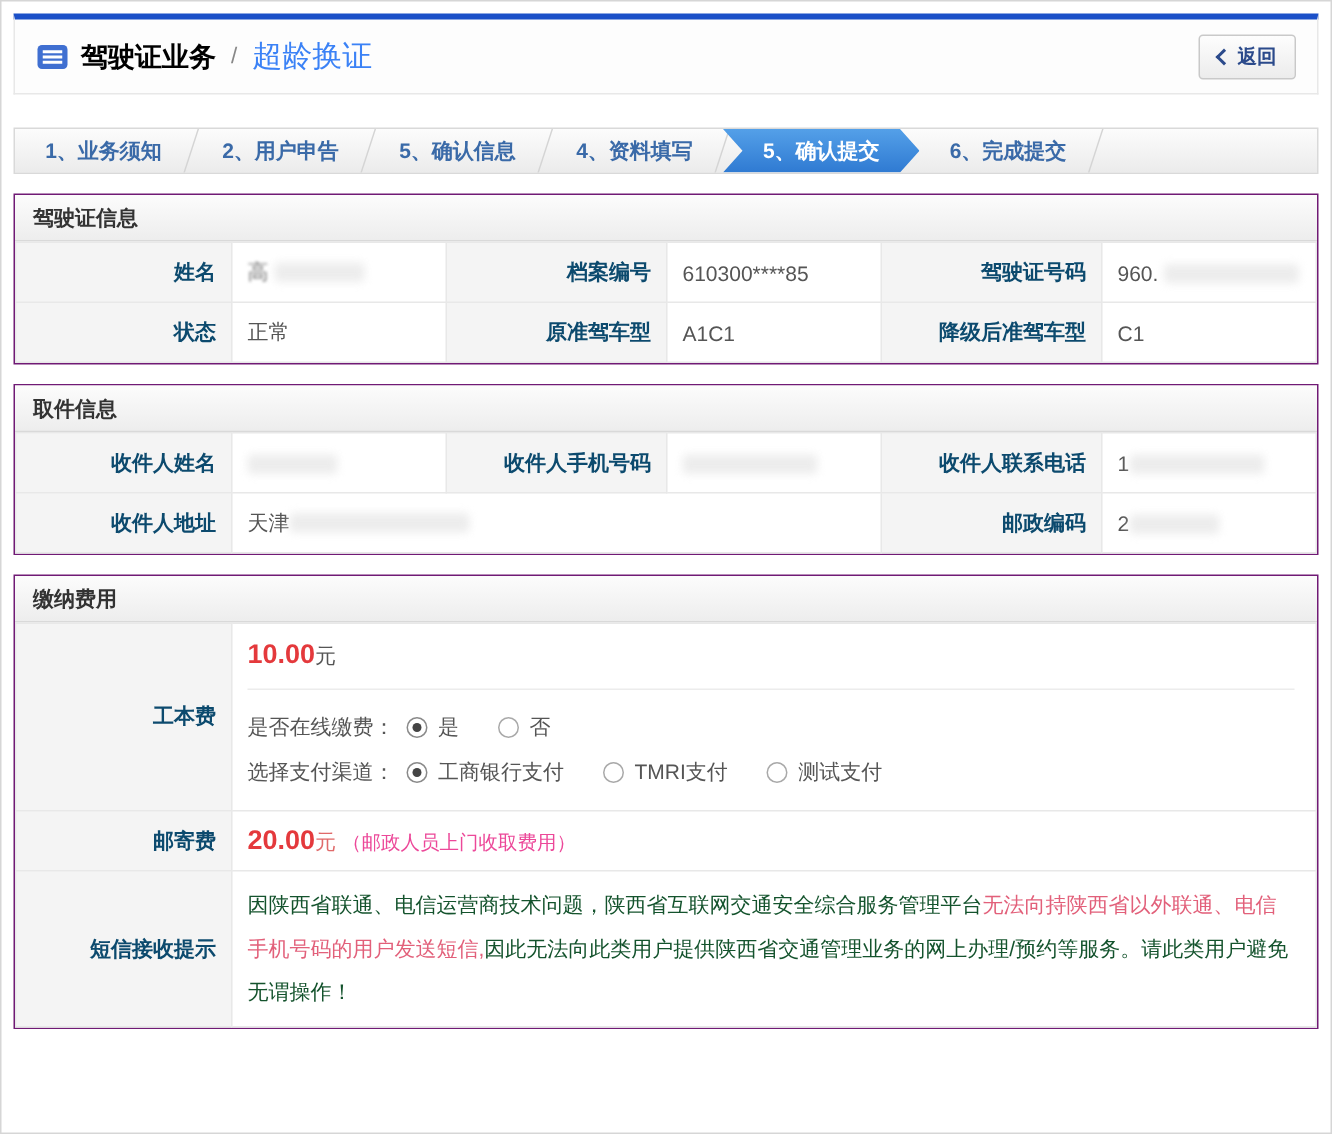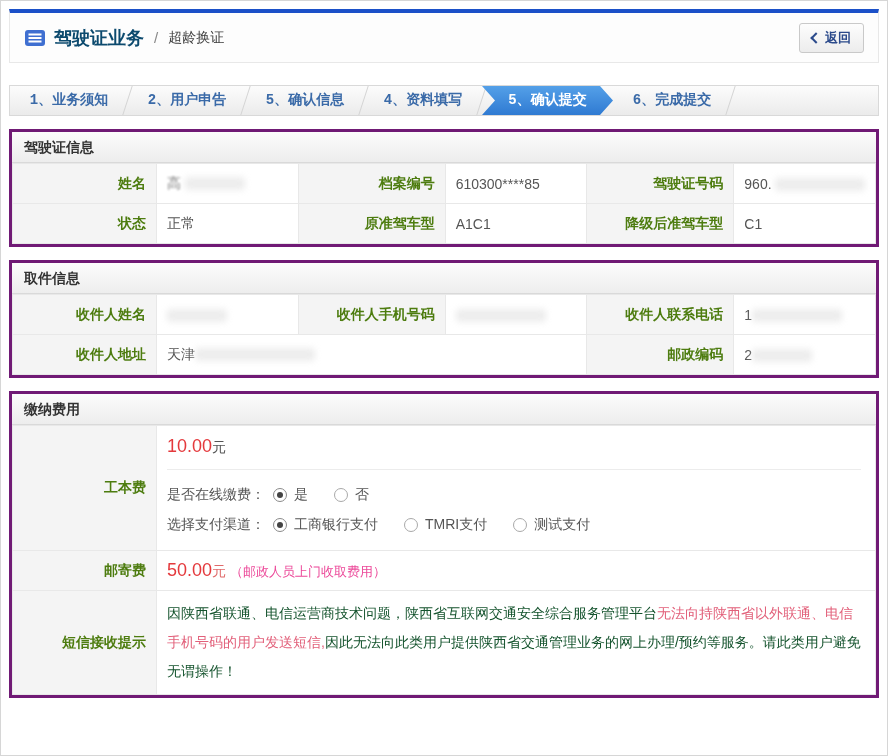--- a/index.html
+++ b/index.html
@@ -9,63 +9,63 @@
     font-family:"Liberation Sans","DejaVu Sans",sans-serif;
     color:#555;position:relative;
   }
   
   .hdr{
     border:1px solid #e8e8e8;border-top:4px solid #1b50c8;background:#fdfdfd;
     height:54px;display:flex;align-items:center;justify-content:space-between;
     padding:0 14px;box-sizing:border-box;
   }
   .hdr-left{display:flex;align-items:center;gap:8px;}
-  .title{font-size:18px;font-weight:bold;color:#0c4a6e;font-family:Liberation Mono, monospace;}
+  .title{font-size:18px;font-weight:bold;color:#000000;font-family:Liberation Mono, monospace;}
   .title-sep{font-size:15px;color:#888;margin:0 2px;}
-  .subtitle{font-size:14px;color:#404040;}
+  .subtitle{font-size:20px;color:#3b82f6;}
   .back-btn{
     display:inline-flex;align-items:center;height:28px;padding:0 12px;
     background:linear-gradient(#fdfdfd,#ececec);border:1px solid #c9c9c9;border-radius:3px;
     font-size:13px;font-weight:bold;color:#2b4a8b;cursor:pointer;font-family:Liberation Mono, monospace;
   }
   .chev{display:inline-block;width:6px;height:6px;border-left:2px solid #2b4a8b;border-bottom:2px solid #2b4a8b;transform:rotate(45deg);margin-right:5px;}
   
   .stepbar{
     margin-top:22px;height:29px;border:1px solid #d9d9d9;
-    background:linear-gradient(#fcfcfc,#ebebeb);display:flex;align-items:flex-end;font-family:Liberation Mono, monospace;
+    background:linear-gradient(#fcfcfc,#ebebeb);display:flex;align-items:flex-end;
   }
   .step{
     width:118px;line-height:29px;text-align:center;font-size:14px;font-weight:bold;
     color:#3a6aa8;position:relative;flex:none;
   }
   .step.sep::after{
     content:'';position:absolute;right:0;top:0;bottom:0;width:1px;background:#d4d4d4;
     transform:skewX(-18deg);
   }
   .step.active{
     color:#fff;background:linear-gradient(#54a0e8,#2f7ad2);
     clip-path:polygon(0 0,calc(100% - 13px) 0,100% 50%,calc(100% - 13px) 100%,0 100%,13px 50%);
     width:131px;
   }
   
-  .section{margin-top:13px;border:3px solid #701a75;}
+  .section{margin-top:13px;border:1px solid #701a75;}
   .section-hd{
     height:30px;line-height:30px;padding:0 12px;font-size:14px;font-weight:bold;color:#333;
     background:linear-gradient(#fcfcfc,#ededed);border-bottom:1px solid #d9d9d9;
   }
   table.grid{width:100%;border-collapse:collapse;table-layout:fixed;}
   table.grid td{border:1px solid #e8e8e8;height:40px;font-size:14px;box-sizing:border-box;}
-  td.lbl{background:#f4f4f4;text-align:right;padding-right:10px;font-weight:bold;color:#4d7c0f;}
+  td.lbl{background:#f4f4f4;text-align:right;padding-right:10px;font-weight:bold;color:#0c4a6e;}
   td.val{background:#fff;padding-left:10px;color:#555;}
   .redact{display:inline-block;height:13px;background:#e3e3e3;filter:blur(3px);border-radius:3px;vertical-align:middle;opacity:.65;}
   .w60{width:60px;} .w90{width:90px;} .w120{width:120px;}
   .blur1{filter:blur(1px);color:#777;}
   
   .fee-cell{padding:10px 14px;}
-  .fee-amount{font-size:18px;font-weight:normal;color:#e4393c;}
+  .fee-amount{font-size:18px;font-weight:bold;color:#e4393c;}
   .fee-unit{font-size:14px;color:#555;}
   .fee-divider{border:none;border-top:1px solid #ececec;margin:12px 0 10px 0;}
   .radio-line{display:flex;align-items:center;height:30px;font-size:14px;color:#555;text-align:center;}
   .radio-group{display:flex;align-items:center;margin-left:8px;gap:26px;}
   .radio-opt{display:inline-flex;align-items:center;gap:7px;cursor:pointer;}
   .radio{width:14px;height:14px;border:1px solid #a9a9a9;border-radius:50%;background:#fff;display:inline-block;position:relative;box-sizing:border-box;}
   .radio.checked{border-color:#8a8a8a;}
   .radio.checked::after{content:'';position:absolute;left:3px;top:3px;width:6px;height:6px;border-radius:50%;background:#444;}
   .postfee-note{font-size:13px;color:#ec4899;margin-left:4px;}
   .postfee-unit{color:#e06a6a;}
@@ -217,21 +217,21 @@
                     <span class="radio"></span>
                     <span>测试支付</span>
                   </span>
             </span>
           </div>
         </td>
       </tr>
       <tr>
         <td class="lbl">邮寄费</td>
         <td class="val">
-          <span class="fee-amount">50.00</span><span class="fee-unit postfee-unit">元</span><span class="postfee-note">（邮政人员上门收取费用）</span>
+          <span class="fee-amount">20.00</span><span class="fee-unit postfee-unit">元</span><span class="postfee-note">（邮政人员上门收取费用）</span>
         </td>
       </tr>
       <tr>
         <td class="lbl">短信接收提示</td>
         <td class="val notice-cell">
           <span class="notice-orange">因陕西省联通、电信运营商技术问题，陕西省互联网交通安全综合服务管理平台</span><span class="notice-red">无法向持陕西省以外联通、电信手机号码的用户发送短信,</span><span class="notice-orange">因此无法向此类用户提供陕西省交通管理业务的网上办理/预约等服务。请此类用户避免无谓操作！</span>
         </td>
       </tr>
     </tbody>
       </table>

